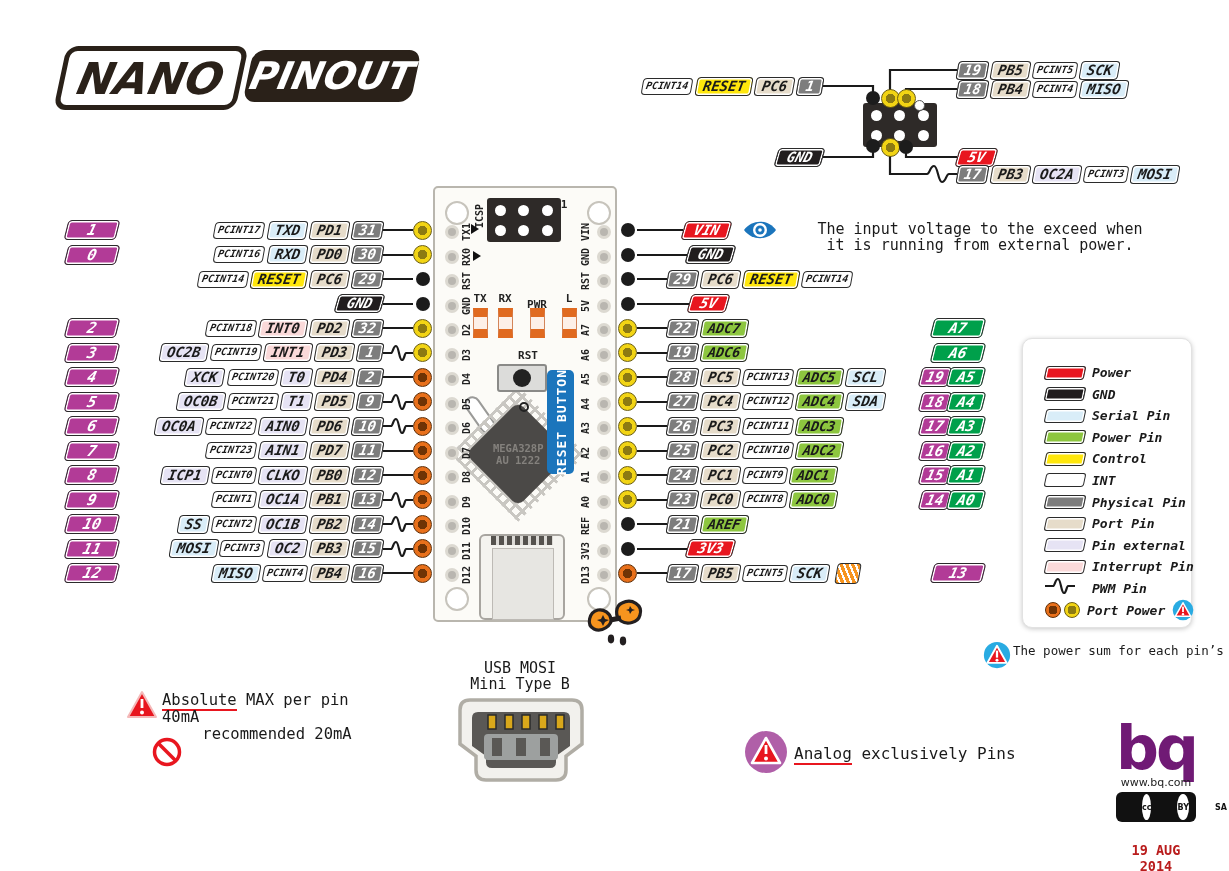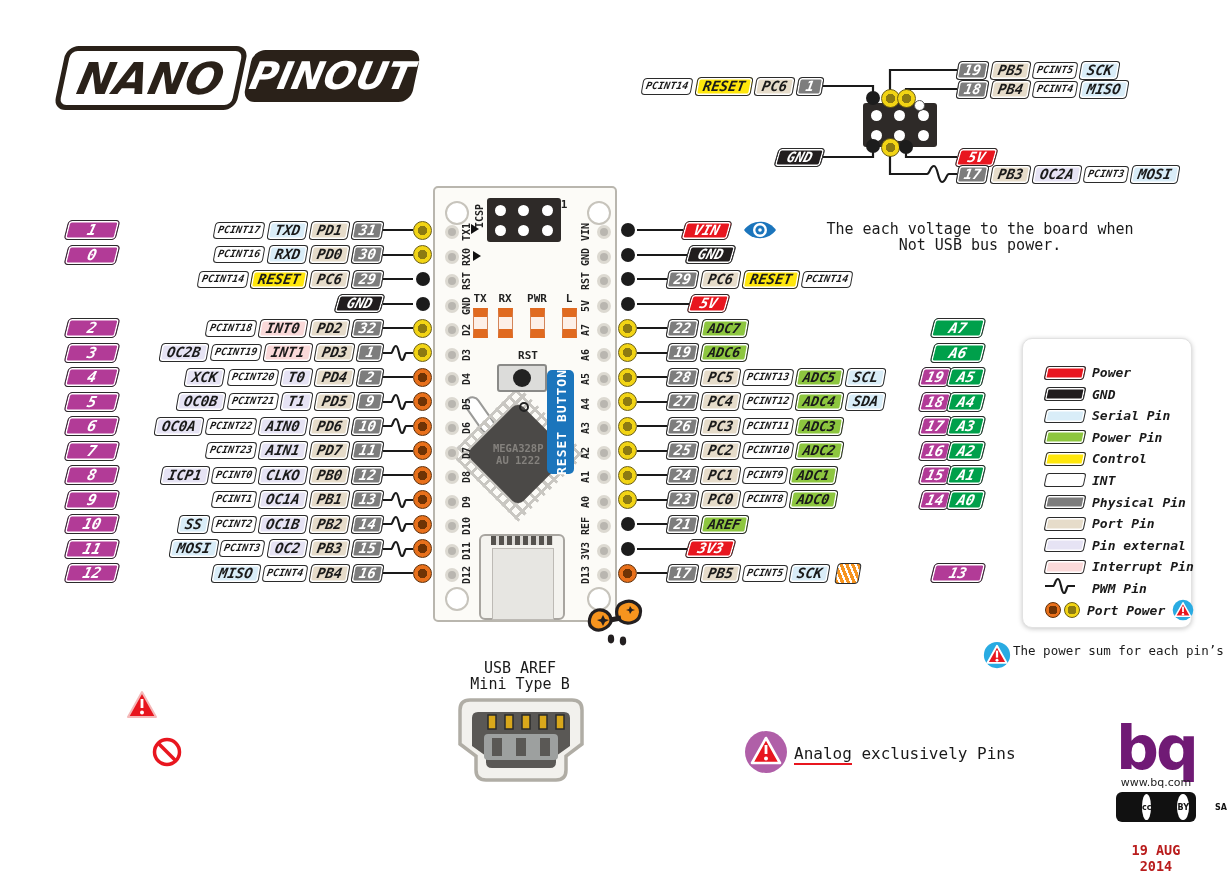--- a/index.html
+++ b/index.html
@@ -638,22 +638,22 @@
       </span>
       <span class="padwrap" style="position: absolute; left: 190.5px; top: 97.5px;">
         <span class="pad pad-yellow"></span>
       </span>
       <span class="padwrap" style="position: absolute; left: 206.5px; top: 97.5px;">
         <span class="pad pad-dot"></span>
       </span>
     </div>
 
   <div id="vin-note" class="mono">
-    <div>The each voltage to the board when</div>
-    <div>Not USB bus power.</div>
+    <div>The input voltage to the exceed when</div>
+    <div>it is running from external power.</div>
   </div>
 
   <div id="legend">
       <div class="leg-item">
         <span class="sw c-power"></span>
         <span class="leg-label">Power</span>
       </div>
       <div class="leg-item">
         <span class="sw c-gnd"></span>
         <span class="leg-label">GND</span>
@@ -817,21 +817,21 @@
       <div class="vlabel" style="left: 150px; top: 264.5px;">A2</div>
       <div class="vlabel" style="left: 150px; top: 289px;">A1</div>
       <div class="vlabel" style="left: 150px; top: 313.5px;">A0</div>
       <div class="vlabel" style="left: 150px; top: 338px;">REF</div>
       <div class="vlabel" style="left: 150px; top: 362.5px;">3V3</div>
       <div class="vlabel" style="left: 150px; top: 387px;">D13</div>
       <div class="hlabel" style="left: 45px; top: 110px;">TX</div>
       <div class="led-body" style="left: 37.5px; top: 120px;"></div>
       <div class="hlabel" style="left: 70px; top: 110px;">RX</div>
       <div class="led-body" style="left: 62.5px; top: 120px;"></div>
-      <div class="hlabel" style="left: 102px; top: 110px;">PWR</div>
+      <div class="hlabel" style="left: 102px; top: 116px;">PWR</div>
       <div class="led-body" style="left: 94.5px; top: 120px;"></div>
       <div class="hlabel" style="left: 134px; top: 110px;">L</div>
       <div class="led-body" style="left: 126.5px; top: 120px;"></div>
       <div class="hlabel" style="left: 93px; top: 167px;">RST</div>
     </div>
 
   <svg class="absicon" style="left:584px;top:594px" width="64" height="56" viewBox="0 0 64 56">
     <path d="M14 16 C5 18 2 31 10 35 C18 39 28 31 27 25 C26 19 20 15 14 16 Z" fill="#f7941e" stroke="#231f20" stroke-width="3.2"></path>
     <path d="M38 9 C48 4 59 11 56 21 C54 29 43 31 37 27 C31 23 31 12 38 9 Z" fill="#f7941e" stroke="#231f20" stroke-width="3.2"></path>
     <path d="M26 26 L37 24" stroke="#231f20" stroke-width="5"></path>
@@ -839,27 +839,31 @@
     <polygon points="45,15 46,12 48,15 51,16 48,17 46,20 45,17 42,16" fill="#231f20"></polygon>
     <ellipse cx="27" cy="45" rx="3.2" ry="4.4" fill="#231f20"></ellipse>
     <ellipse cx="39" cy="47" rx="3.2" ry="4.4" fill="#231f20"></ellipse>
   </svg>
 
   <svg class="absicon" style="left:126px;top:690px" width="32" height="30" viewBox="0 0 32 30">
     <path d="M16 2 L30 27 H2 Z" fill="#e8161f" stroke="#f4b9b9" stroke-width="2" stroke-linejoin="round"></path>
     <rect x="14.6" y="9" width="2.8" height="9" fill="#fff"></rect>
       <circle cx="16" cy="22.5" r="2" fill="#fff"></circle>
   </svg>
+  <div id="warn-pin-note" class="mono">
+    <div><span class="u-red">Absolute</span><span> MAX per pin 40mA</span></div>
+    <div style="text-align:center">recommended 20mA</div>
+  </div>
   <svg class="absicon" style="left:152px;top:737px" width="30" height="30" viewBox="0 0 30 30">
     <circle cx="15" cy="15" r="12.5" fill="none" stroke="#e8161f" stroke-width="3.5"></circle>
     <line x1="6.5" y1="6.5" x2="23.5" y2="23.5" stroke="#e8161f" stroke-width="3.5"></line>
   </svg>
 
   <div id="usb-label" class="mono">
-    <div>USB AREF</div>
+    <div>USB MOSI</div>
     <div>Mini Type B</div>
   </div>
   <svg id="usb-jack" width="126" height="84" viewBox="0 0 126 84">
     <path d="M12 2 H114 Q124 2 124 12 V46 L108 58 V72 Q108 82 98 82 H28 Q18 82 18 72 V58 L2 46 V12 Q2 2 12 2 Z" fill="#f2f1ed" stroke="#b0ada5" stroke-width="3.5"></path>
     <path d="M20 14 H106 Q112 14 112 20 V48 L98 58 V64 Q98 70 92 70 H34 Q28 70 28 64 V58 L14 48 V20 Q14 14 20 14 Z" fill="#5a5855"></path>
     <g fill="#d9a81b" stroke="#2b2b2b" stroke-width="1.5">
       <rect x="30" y="17" width="8" height="14"></rect>
         <rect x="47" y="17" width="8" height="14"></rect>
       <rect x="64" y="17" width="8" height="14"></rect>
         <rect x="81" y="17" width="8" height="14"></rect>

